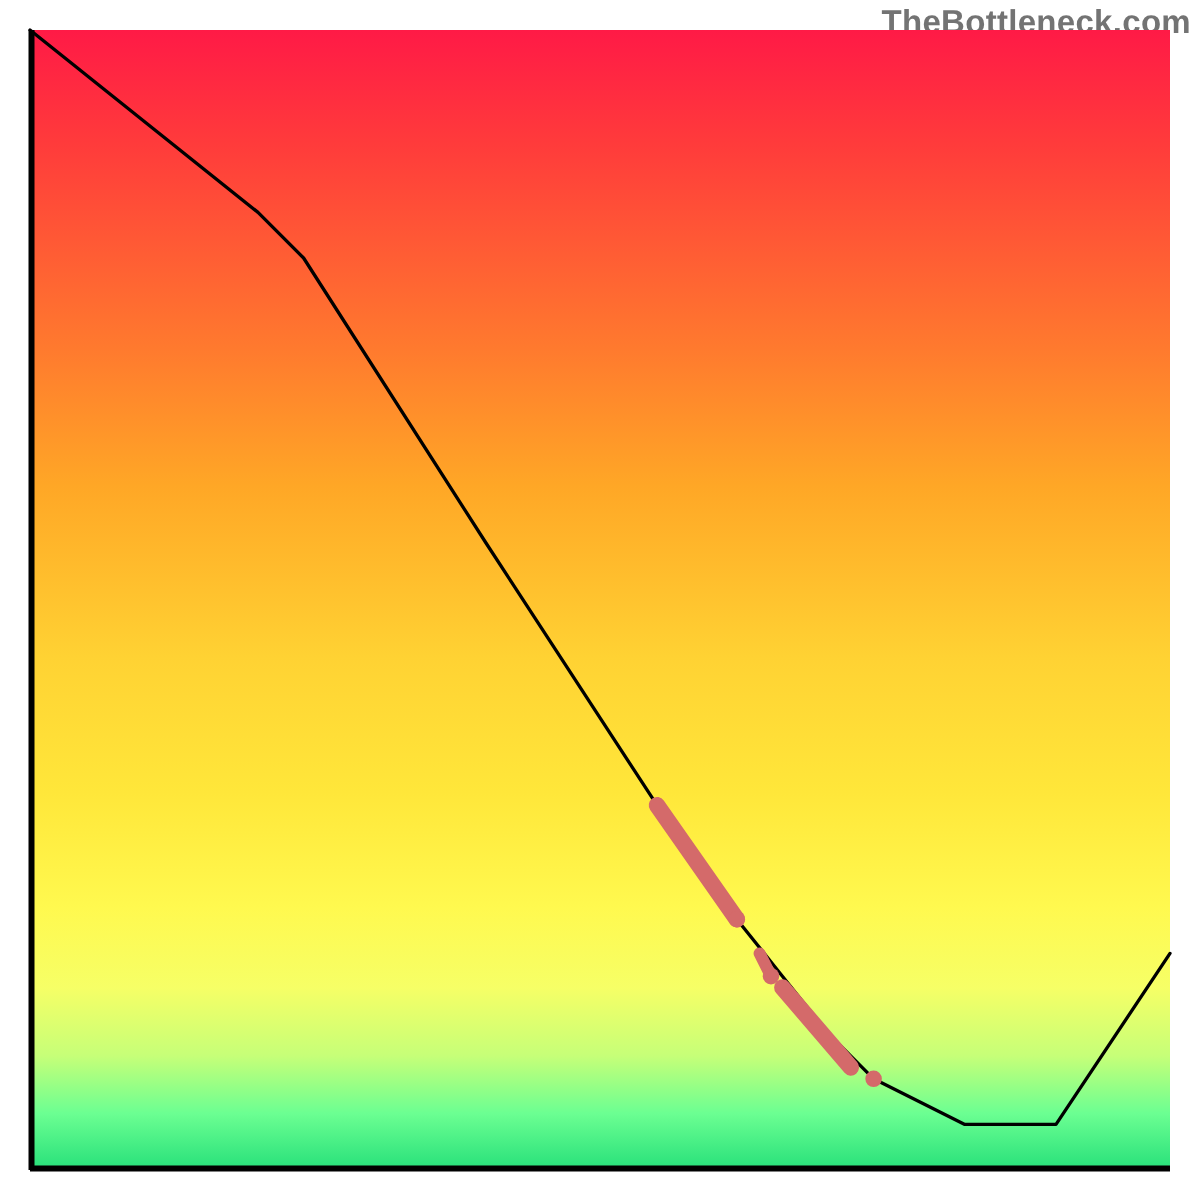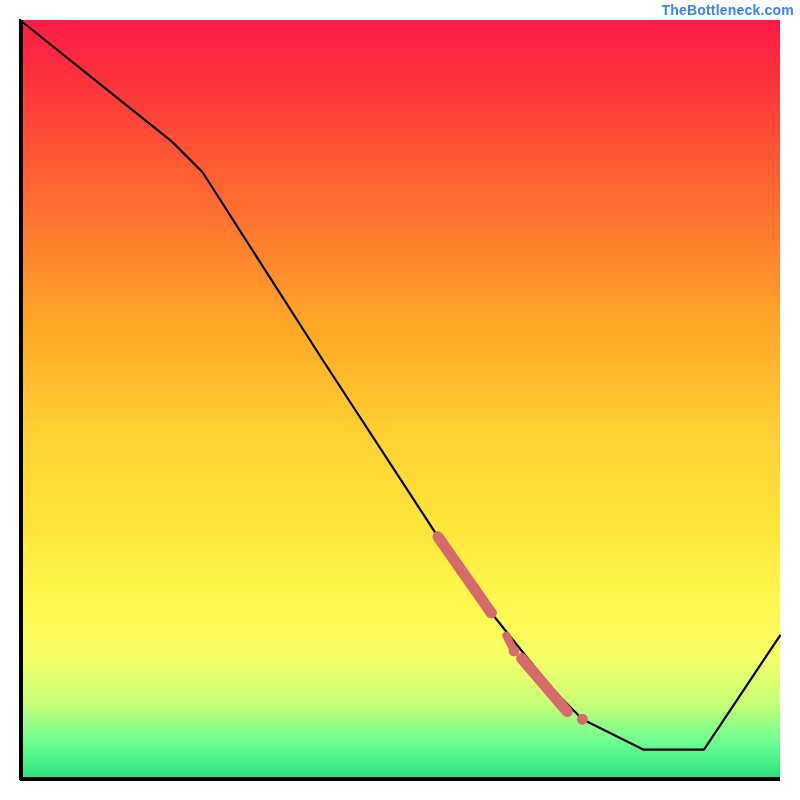--- a/index.html
+++ b/index.html
@@ -66,23 +66,23 @@
     left: 0;
     top: 0;
     width: 100%;
     height: 100%;
     overflow: visible;
   }
   .watermark {
     position: absolute;
     top: 2px;
     right: 6px;
-    font-size: 14px;
+    font-size: 22px;
     font-weight: 600;
-    color: #3b82f6;
+    color: #737373;
     letter-spacing: 0.2px;
   }
 </style>
 </head>
 <body>
 
 <div class="chart-wrap">
 
   <div class="watermark">TheBottleneck.com</div>
 

